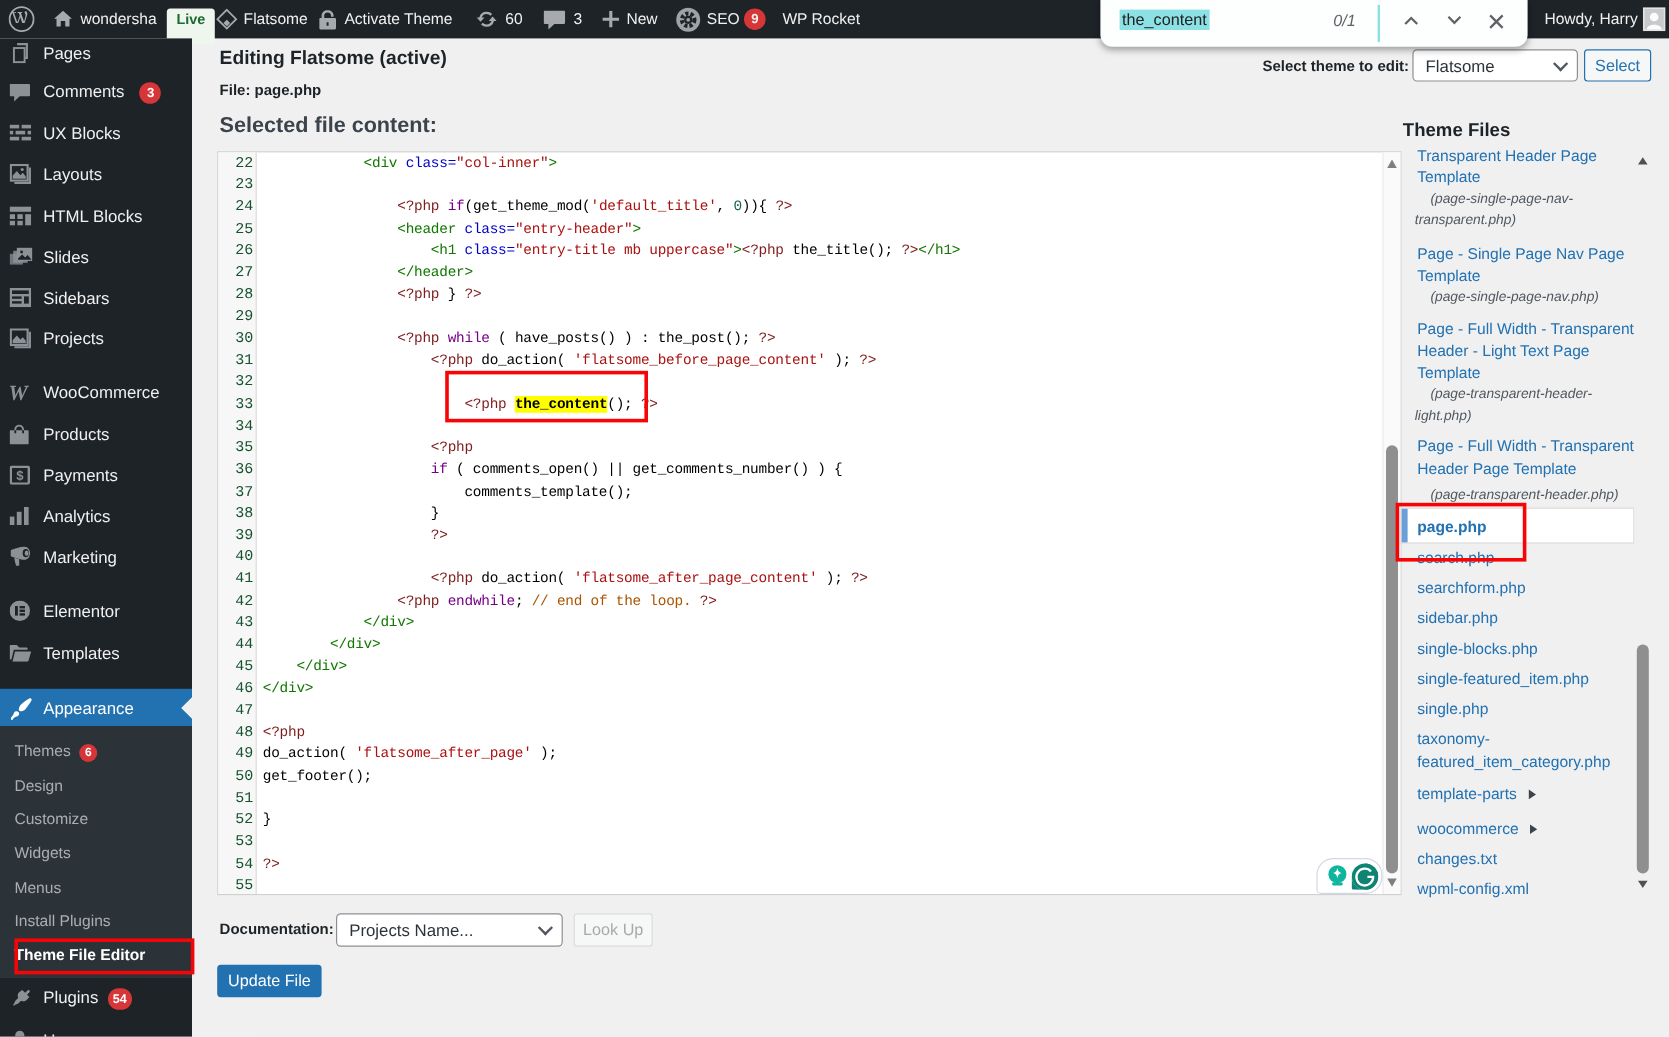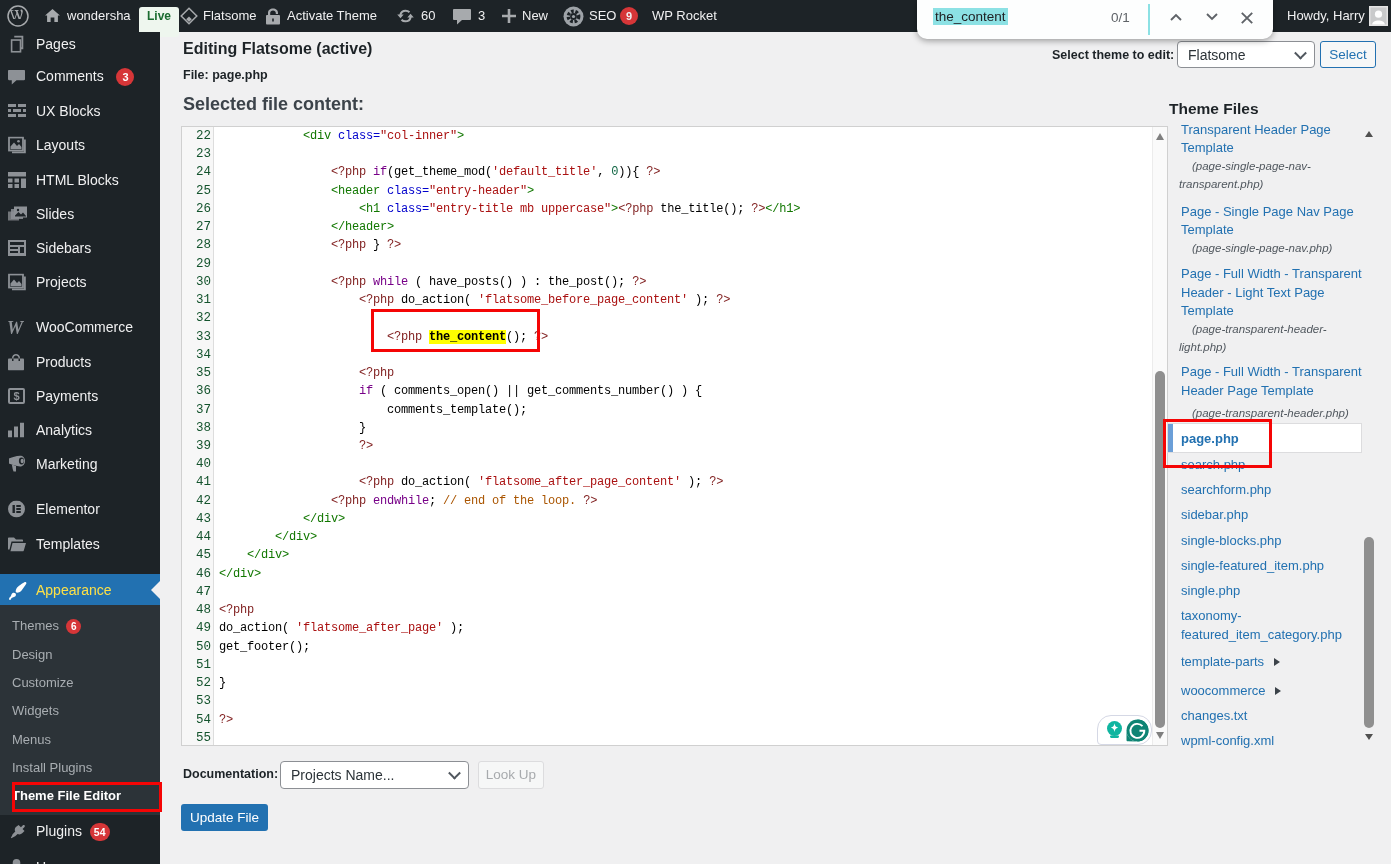--- a/index.html
+++ b/index.html
@@ -237,21 +237,21 @@
       </svg>
       <span class="lbl">Marketing</span>
     </div>
   <div class="mi" style="top:495px;">
       <svg width="18" height="15" viewBox="0 0 18 15">
         <path fill="#8d9196" d="M0 2 C0 1.4 0.4 1 1 1 L6 1 L8 3 L14 3 C14.6 3 15 3.4 15 4 L15 5 L3.5 5 L1.5 13 L0 13 Z"></path>
         <path fill="#8d9196" d="M4.5 6.5 L18 6.5 L15.8 14 C15.7 14.5 15.3 15 14.7 15 L2.4 15 Z"></path>
       </svg>
       <span class="lbl">Templates</span>
     </div>
-  <div class="mi" style="top:542px;height:31px;background:#2271b1;color:#fde047;">
+  <div class="mi" style="top:542px;height:31px;background:#2271b1;color:#ffffff;">
       <svg width="20" height="20" viewBox="0 0 20 20">
         <path fill="#fff" d="M18.33 3.57s.27-.8-.31-1.36c-.53-.52-1.22-.24-1.22-.24-.61.3-5.76 3.47-7.67 5.57-.86.96-2.06 3.79-1.09 4.82.92.98 3.96-.17 4.79-1 2.06-2.06 5.21-7.17 5.5-7.79zM1.4 17.65c2.37-1.56 1.46-3.41 3.23-4.64.9-.62 2.05-.41 2.76.32.65.69.79 1.83.18 2.65-1.22 1.61-3.08.7-4.64 3.07-.7 1.06-.62 2.51-.62 2.51s-1.98-2.86-.91-3.91z"></path>
       </svg>
       <span class="lbl">Appearance</span>
     </div>
   <div style="position:absolute;right:0;top:549px;width:0;height:0;border-top:9px solid transparent;border-bottom:9px solid transparent;border-right:9px solid #f0f0f1;"></div>
   <div id="submenu">
     <div class="smi" style="top:13px;">Themes&nbsp; <span class="badge" style="width:15px;height:15px;line-height:15px;font-size:10px;">6</span></div>
     <div class="smi" style="top:42px;">Design</div>
     <div class="smi" style="top:70px;">Customize</div>
@@ -388,21 +388,21 @@
   </div>
 <div class="abs" style="left:478px;top:761px;width:66px;height:28px;background:#f6f7f7;border:1px solid #dcdcde;border-radius:3px;color:#a7aaad;font-size:13.5px;text-align:center;line-height:26px;">Look Up</div>
 <div class="abs" style="left:181px;top:804px;width:87px;height:27px;background:#2271b1;border-radius:3px;color:#fff;font-size:13.5px;text-align:center;line-height:27px;">Update File</div>
 
 <div class="redbox" style="left:371px;top:309px;width:169px;height:43px;"></div>
 <div class="redbox" style="left:1163px;top:419px;width:109px;height:49px;"></div>
 <div class="redbox" style="left:12px;top:782px;width:150px;height:30px;"></div>
 
 <div id="findbar">
   <div class="abs" style="left:16px;top:8px;background:#8ce1e4;padding:1px 2px;font-size:13.5px;color:#202124;">the_content</div>
-  <div class="abs" style="left:194px;top:10px;font-size:13.5px;color:#5f6368;">0/1</div>
+  <div class="abs" style="left:194px;top:10px;font-size:13.5px;color:#5f6368;font-style:italic;">0/1</div>
   <div class="abs" style="left:231px;top:4px;width:2px;height:31px;background:#8ce1e4;"></div>
   <svg class="abs" style="left:253px;top:12px;" width="12" height="10" viewBox="0 0 12 10">
       <path fill="none" stroke="#5f6368" stroke-width="1.9" d="M1 8 L6 3 L11 8"></path>
     </svg>
   <svg class="abs" style="left:289px;top:12px;" width="12" height="10" viewBox="0 0 12 10">
       <path fill="none" stroke="#5f6368" stroke-width="1.9" d="M1 2 L6 7 L11 2"></path>
     </svg>
   <svg class="abs" style="left:323px;top:11px;" width="14" height="14" viewBox="0 0 14 14">
       <path fill="none" stroke="#5f6368" stroke-width="1.9" d="M1.8 1.8 L12.2 12.2 M12.2 1.8 L1.8 12.2"></path>
     </svg>

